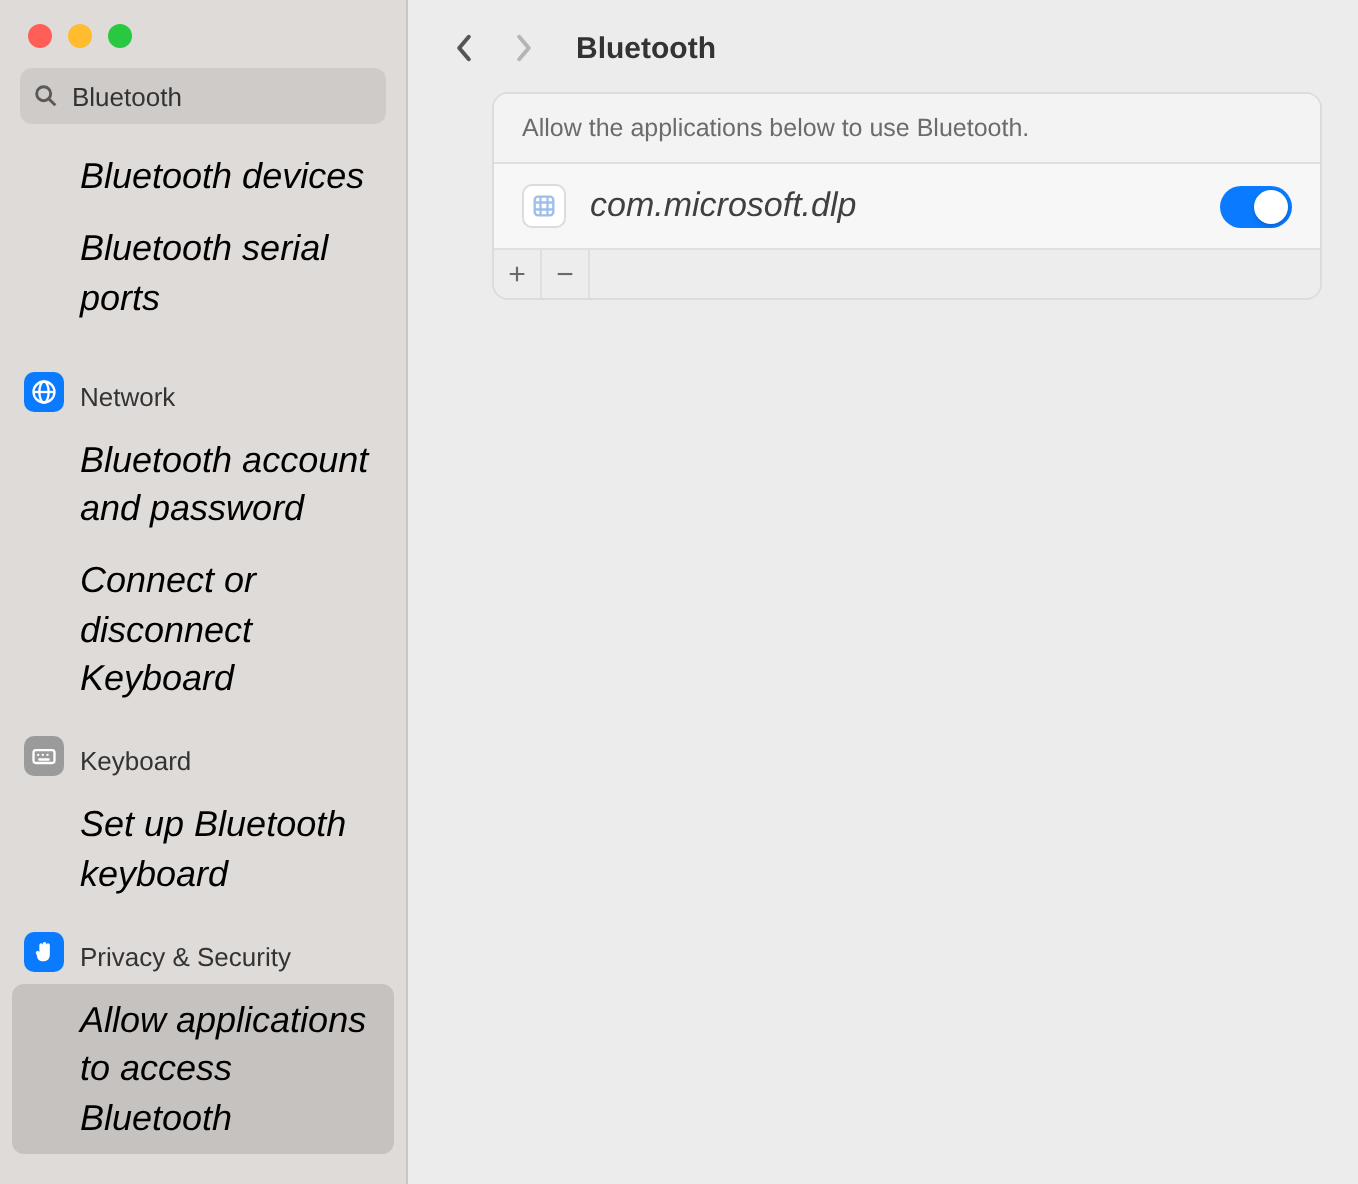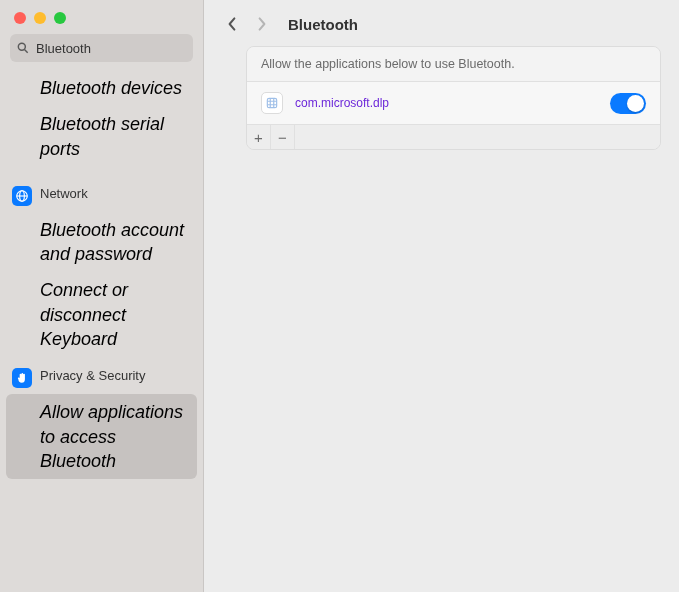--- a/index.html
+++ b/index.html
@@ -58,21 +58,21 @@
       font-size: 13px;
       color: #333;
       padding: 0 6px;
       outline: none;
     }
     .section {
       padding-top: 4px;
     }
     .section-header {
       display: flex;
-      align-items: flex-start;
+      align-items: flex-end;
       padding: 7px 12px 6px 12px;
       gap: 8px;
     }
     .section-header .icon-box {
       width: 20px; height: 20px;
       border-radius: 5px;
       display: flex; align-items: center; justify-content: center;
       flex-shrink: 0;
     }
     .icon-network { background: #0a7aff; }
@@ -154,22 +154,23 @@
     }
     .app-icon {
       width: 22px; height: 22px;
       border-radius: 5px;
       background: #ffffff;
       border: 1px solid #dcdcdc;
       display: flex; align-items: center; justify-content: center;
     }
     .app-name {
       flex: 1;
-      font-size: 12px;
-      color: #6d28d9;
+      font-size: 17px;
+      color: #404040;
+      font-style: italic;
     }
     .toggle {
       width: 36px;
       height: 21px;
       border-radius: 20px;
       background: #0a7aff;
       position: relative;
       cursor: pointer;
     }
     .toggle::after {
@@ -232,20 +233,35 @@
               <line x1="3" y1="12" x2="21" y2="12"></line>
             </svg>
         </div>
         <span class="section-title">Network</span>
       </div>
       <div class="sidebar-item">Bluetooth account and password</div>
       <div class="sidebar-item">Connect or disconnect Keyboard</div>
     </div>
 
 
+    <div class="section">
+      <div class="section-header">
+        <div class="icon-box icon-keyboard">
+          <svg width="14" height="14" viewBox="0 0 24 24" fill="none" stroke="#fff" stroke-width="2">
+              <rect x="3" y="7" width="18" height="11" rx="2"></rect>
+              <line x1="7" y1="11" x2="7" y2="11" stroke-linecap="round"></line>
+              <line x1="11" y1="11" x2="11" y2="11" stroke-linecap="round"></line>
+              <line x1="15" y1="11" x2="15" y2="11" stroke-linecap="round"></line>
+              <line x1="8" y1="15" x2="16" y2="15" stroke-linecap="round"></line>
+            </svg>
+        </div>
+        <span class="section-title">Keyboard</span>
+      </div>
+      <div class="sidebar-item">Set up Bluetooth keyboard</div>
+    </div>
 
     <div class="section">
       <div class="section-header">
         <div class="icon-box icon-privacy">
           <svg width="14" height="14" viewBox="0 0 24 24" fill="#fff">
               <path d="M8 12V6a1.5 1.5 0 013 0v5V5a1.5 1.5 0 013 0v6V6a1.5 1.5 0 013 0v8c0 4-2 6-5.5 6S6 18 6 15l-1-2a1.5 1.5 0 012.5-1.5L8 12z"></path>
             </svg>
         </div>
         <span class="section-title">Privacy &amp; Security</span>
       </div>

